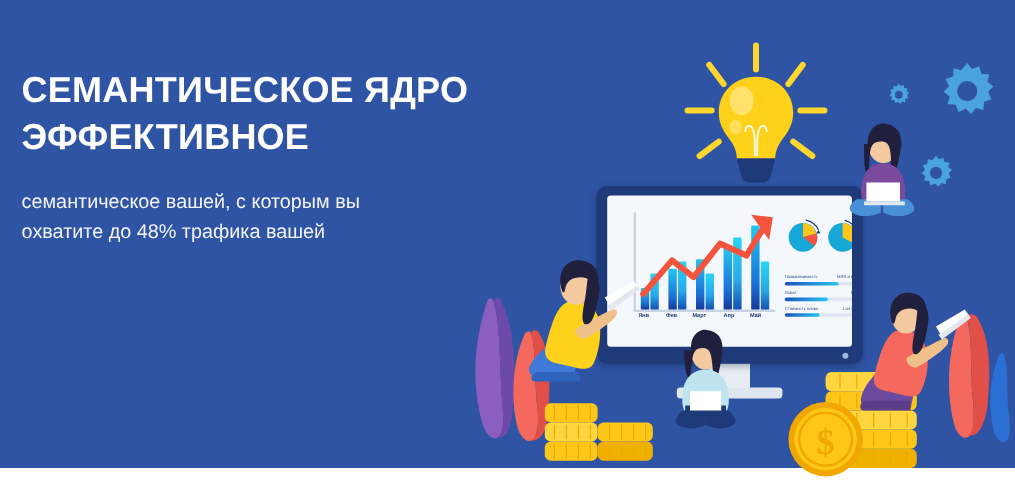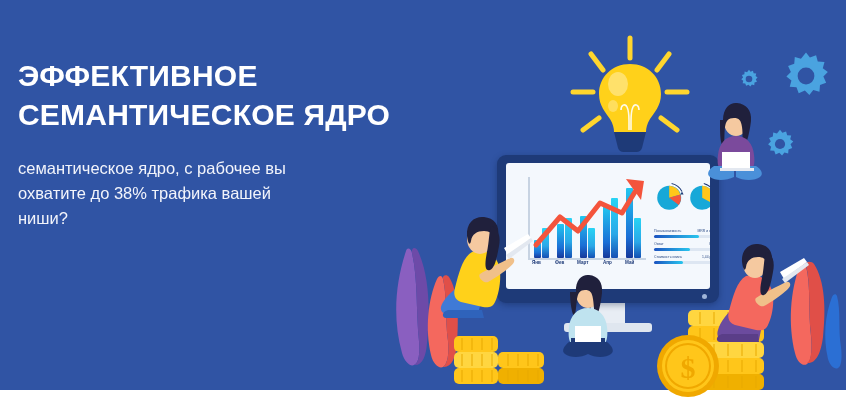--- a/index.html
+++ b/index.html
@@ -371,24 +371,23 @@
       <ellipse cx="55" cy="24" rx="12" ry="14" fill="#f5c9a0"></ellipse>
       <path fill="#20203c" d="M42 22c-1-13 8-19 16-18 10 1 15 7 14 18-1 7-3 9-4 4-1-6-4-9-10-9-6 0-11 3-12 10-1 5-3 3-4-5z"></path>
       <path fill="#20203c" d="M66 12c7 2 9 10 7 20-2 11-4 21-9 23-5 2-4-8-2-17 2-9 2-21 4-26z"></path>
       <path fill="#ffffff" d="M80 32l24-14 3 4-23 17z"></path>
       <path fill="#e3e8f0" d="M82 39l25-17 2 3-24 18z"></path>
     </svg>
   </div>
 
   <div class="text-block">
     <h1 class="headline">
+      <span class="ln">СЕМАНТИЧЕСКОЕ ЯДРО</span>
       <span class="ln">ЭФФЕКТИВНОЕ</span>
-      <span class="ln">СЕМАНТИЧЕСКОЕ ЯДРО</span>
     </h1>
     <p class="subhead">
-      <span class="ln">семантическое ядро, с рабочее вы</span>
-      <span class="ln">охватите до 38% трафика вашей</span>
-      <span class="ln">ниши?</span>
+      <span class="ln">семантическое вашей, с которым вы</span>
+      <span class="ln">охватите до 48% трафика вашей</span>
     </p>
   </div>
 
   <div class="bottom-strip"></div>
 </div>
 
 </body></html>

